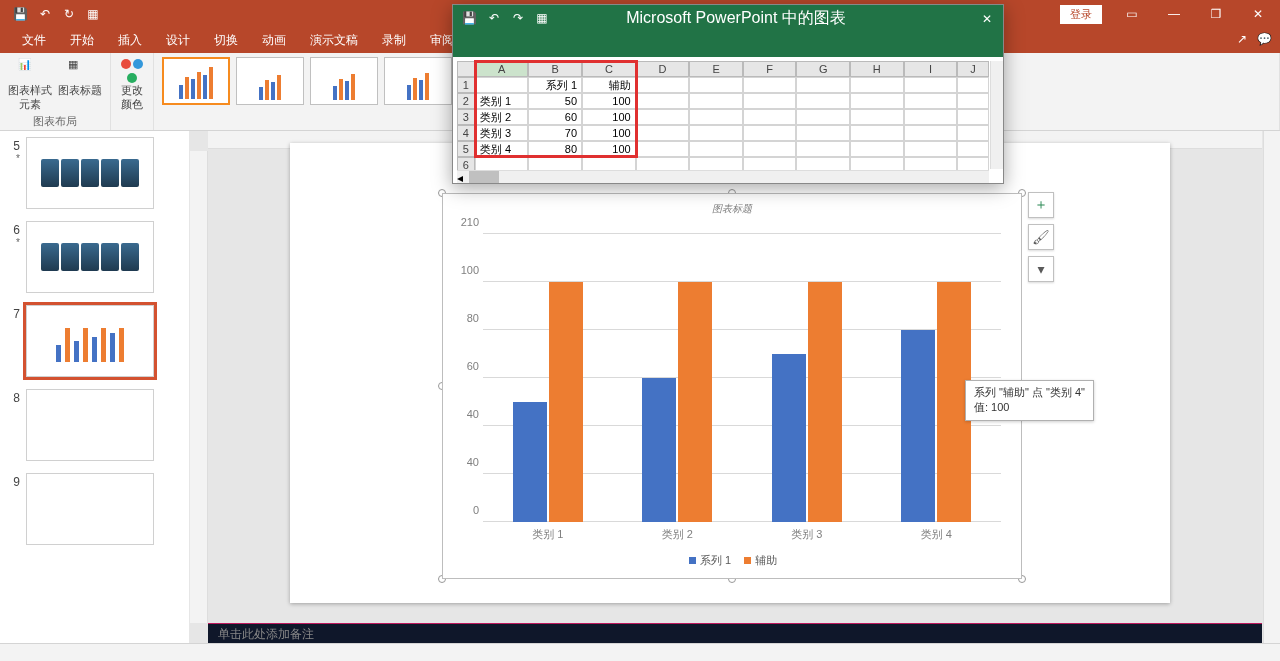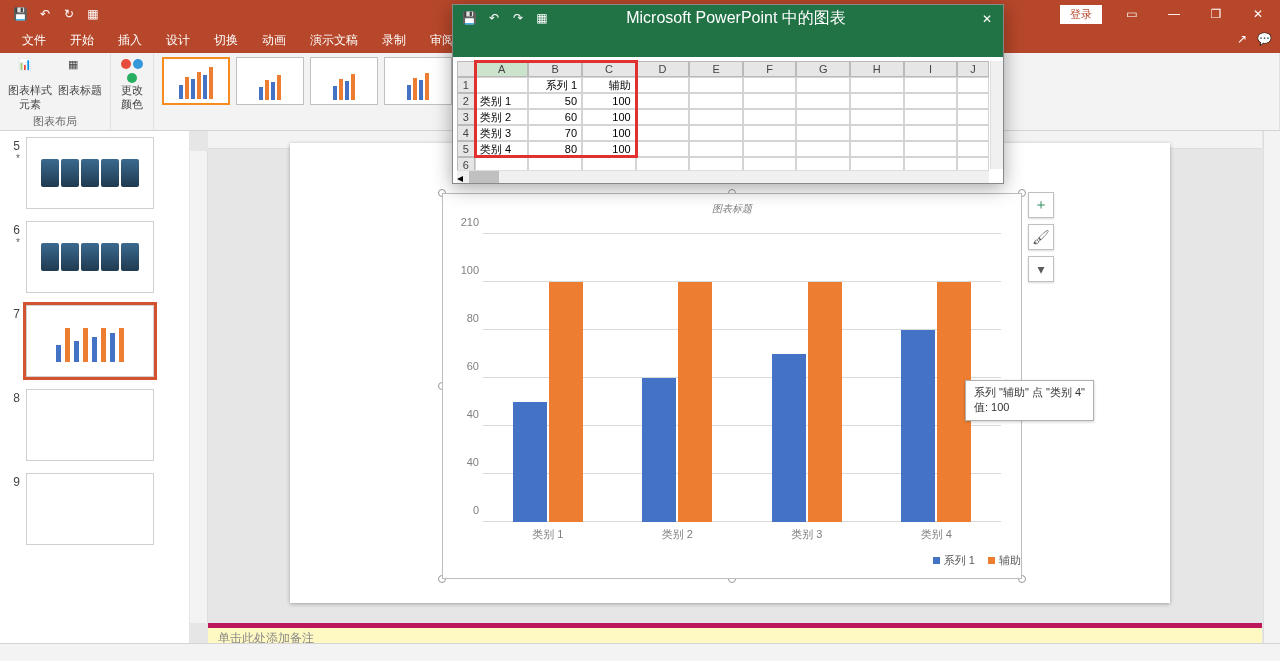--- a/index.html
+++ b/index.html
@@ -43,39 +43,39 @@
 .thumb-imgs { display: flex; gap: 2px; }
 .thumb-imgs div { width: 18px; height: 28px; background: linear-gradient(#3a6a8f,#1f3a50); border-radius: 2px; }
 .thumb-chart { width: 80%; height: 60%; display: flex; align-items: flex-end; gap: 4px; justify-content: center; }
 .thumb-chart span { width: 5px; }
 
 .editor { flex: 1; background: #e6e6e6; position: relative; overflow: hidden; }
 .rulerv { position: absolute; left: 0; top: 20px; bottom: 20px; width: 18px; background: #f3f3f3; border-right: 1px solid #ddd; }
 .rulerh { position: absolute; left: 18px; top: 0; right: 18px; height: 18px; background: #f3f3f3; border-bottom: 1px solid #ddd; }
 .scrollv { position: absolute; right: 0; top: 0; bottom: 0; width: 17px; background: #f3f3f3; border-left: 1px solid #ddd; }
 .slide-canvas { position: absolute; left: 100px; top: 12px; width: 880px; height: 460px; background: #fff; box-shadow: 0 1px 4px rgba(0,0,0,.3); }
-.notes { position: absolute; left: 18px; right: 18px; bottom: 0; height: 20px; background: #fef9c3; border-top: 5px solid #be185d; padding: 2px 10px; color: #888; font-size: 12px; }
+.notes { position: absolute; left: 18px; right: 18px; bottom: 0; height: 20px; background: #0f172a; border-top: 1px solid #be185d; padding: 2px 10px; color: #888; font-size: 12px; }
 
 
 .chart-obj { position: absolute; left: 442px; top: 193px; width: 580px; height: 386px; }
 .handle { width: 8px; height: 8px; background: #fff; border: 1px solid #999; border-radius: 50%; position: absolute; }
 .chart-content { width: 100%; height: 100%; background: #fff; border: 1px solid #bdbdbd; position: relative; }
 .chart-title { text-align: center; color: #7f7f7f; font-size: 10px; padding: 8px 0 6px; font-style: italic; }
 .plot { position: absolute; left: 40px; top: 40px; right: 20px; bottom: 56px; }
 .yaxis { position: absolute; left: -28px; top: 0; bottom: 0; width: 26px; }
 .ytick { position: absolute; right: 2px; font-size: 11px; color: #7f7f7f; transform: translateY(-50%); }
 .gridline { position: absolute; left: 0; right: 0; height: 1px; background: #d9d9d9; }
 .groups { position: absolute; left: 0; right: 0; bottom: 0; top: 0; display: flex; justify-content: space-around; align-items: flex-end; }
 .group { display: flex; gap: 2px; align-items: flex-end; width: 80px; justify-content: center; height: 100%; }
 .bar { width: 34px; }
 .bar.s1 { background: #4472c4; }
 .bar.s2 { background: #ed7d31; }
 .xlabels { position: absolute; left: 40px; right: 20px; bottom: 36px; display: flex; justify-content: space-around; }
 .xlabel { font-size: 11px; color: #7f7f7f; width: 80px; text-align: center; }
-.legend { position: absolute; left: 0; right: 0; bottom: 10px; text-align: right; font-size: 11px; color: #595959; }
+.legend { position: absolute; left: 0; right: 8px; bottom: 10px; text-align: center; font-size: 11px; color: #595959; }
 .legend .sw { display: inline-block; width: 7px; height: 7px; margin: 0 4px 0 10px; }
 
 
 .float-btns { position: absolute; left: 1028px; top: 192px; display: flex; flex-direction: column; gap: 6px; }
 .fbtn { width: 26px; height: 26px; background: #fff; border: 1px solid #c0c0c0; display: flex; align-items: center; justify-content: center; color: #5a5a5a; font-size: 14px; cursor: pointer; box-shadow: 0 1px 2px rgba(0,0,0,.15); }
 
 
 .tooltip { position: absolute; left: 965px; top: 380px; background: #fff; border: 1px solid #b0b0b0; padding: 4px 8px; font-size: 11px; color: #333; box-shadow: 0 1px 3px rgba(0,0,0,.2); line-height: 1.4; white-space: nowrap; }
 
 

